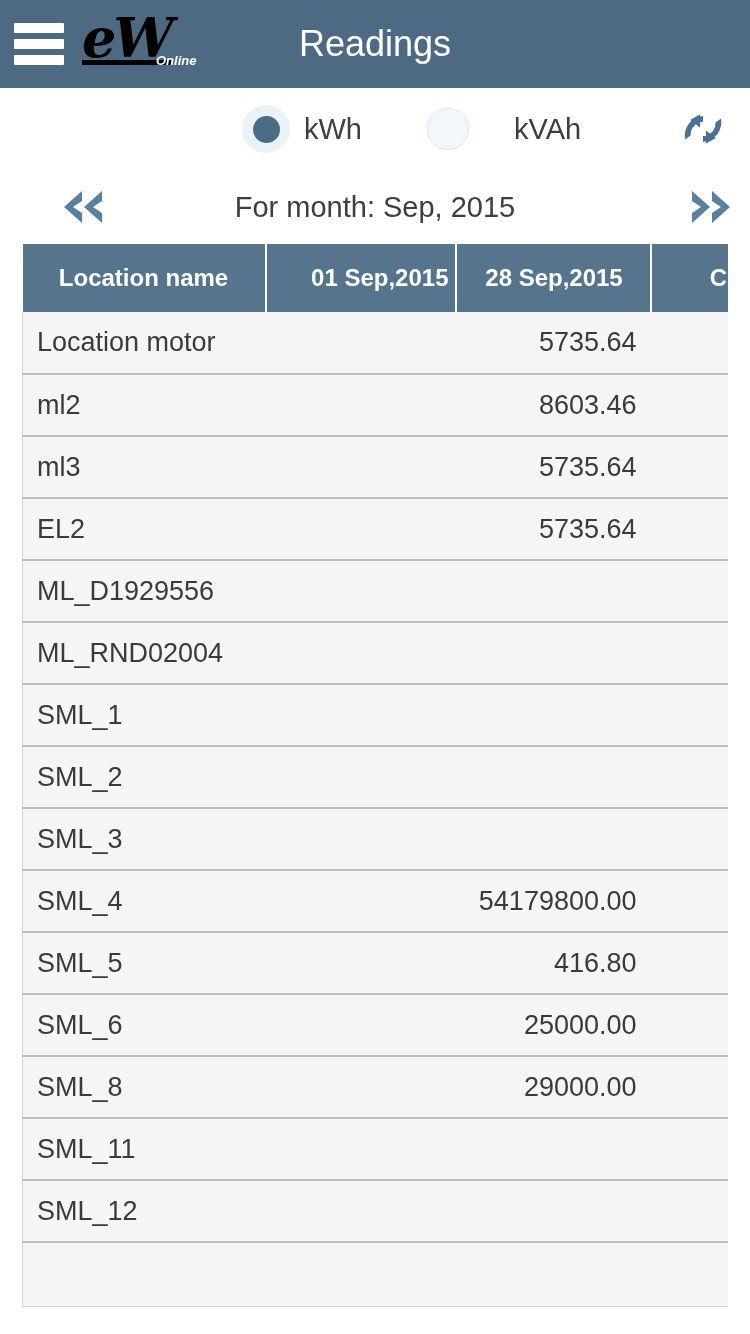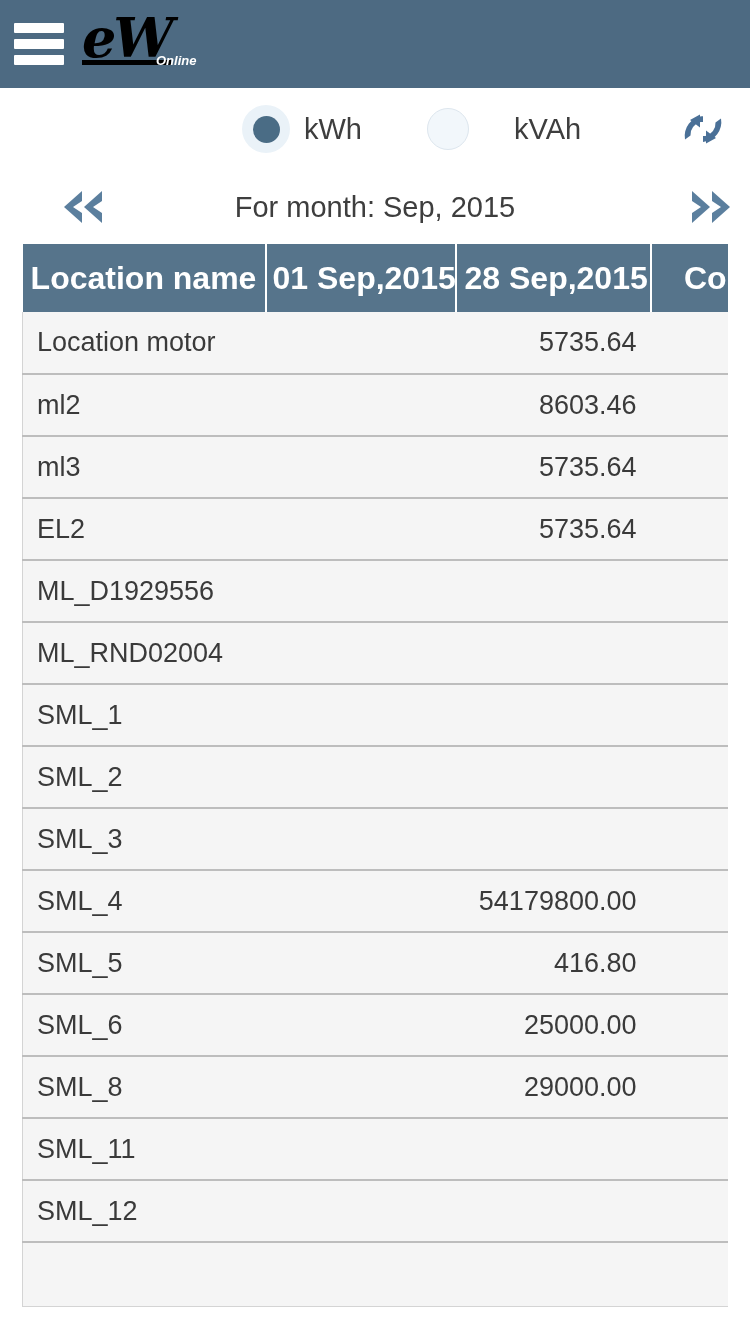--- a/index.html
+++ b/index.html
@@ -179,21 +179,21 @@
     position: relative;
   }
   table.readings {
     border-collapse: collapse;
     table-layout: fixed;
     width: 900px;
   }
   table.readings th {
     background: #56748b;
     color: #ffffff;
-    font-size: 32px;
+    font-size: 24px;
     font-weight: bold;
     height: 68px;
     text-align: center;
     border-right: 2px solid #ffffff;
     box-sizing: border-box;
     padding: 0 6px;
     white-space: nowrap;
     overflow: hidden;
   }
   table.readings th:last-child { border-right: none; }
@@ -237,20 +237,21 @@
 <div class="appbar">
   <div class="hamburger">
     <span></span>
     <span></span>
     <span></span>
   </div>
   <div class="logo">
     <div class="logo-main">eW</div>
     <div class="logo-sub">Online</div>
   </div>
+  <div class="appbar-title">Readings</div>
 </div>
 
 <div class="unit-row">
   <div class="radio-group">
 
     <div class="radio-opt">
       <div class="radio-box on">
         <div class="radio-dot-on"></div>
       </div>
       <div class="radio-label">kWh</div>

